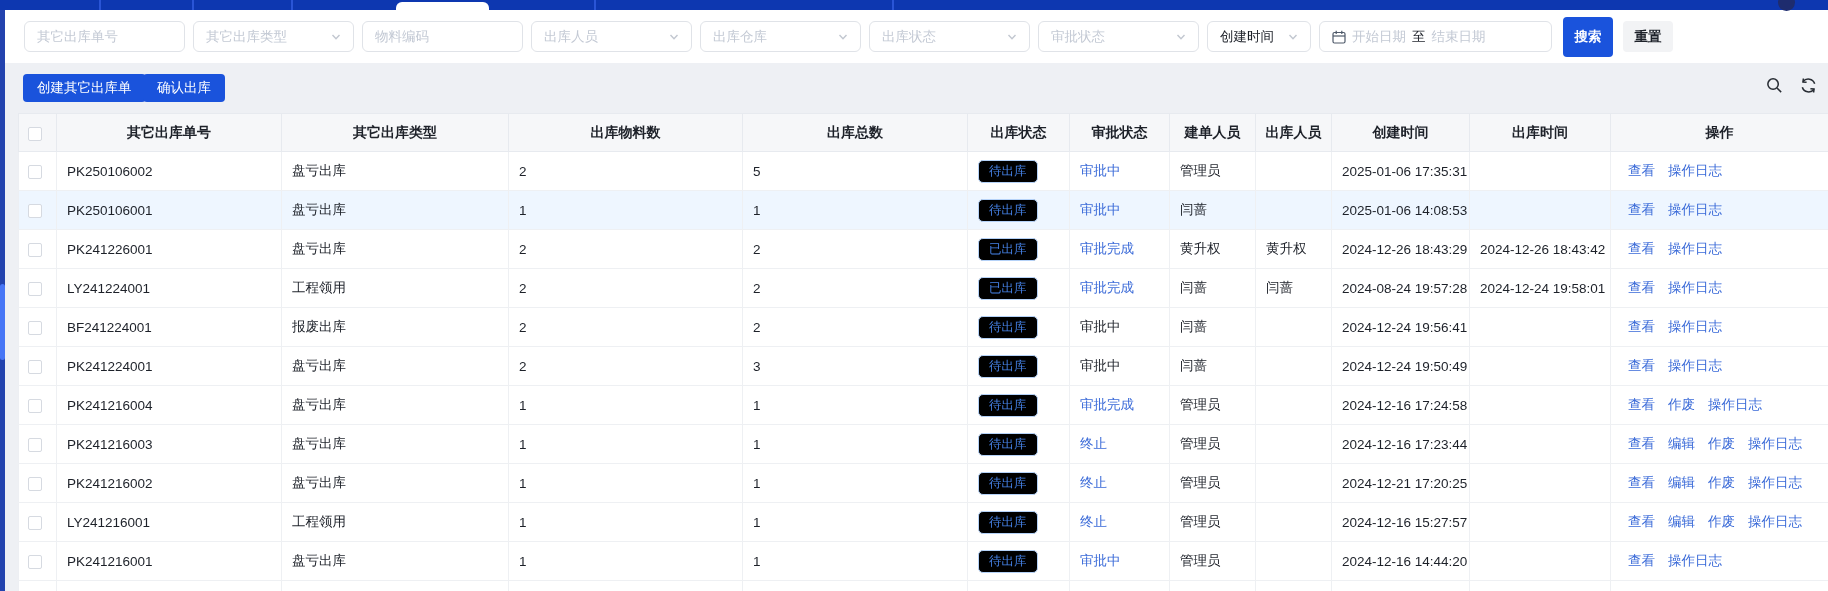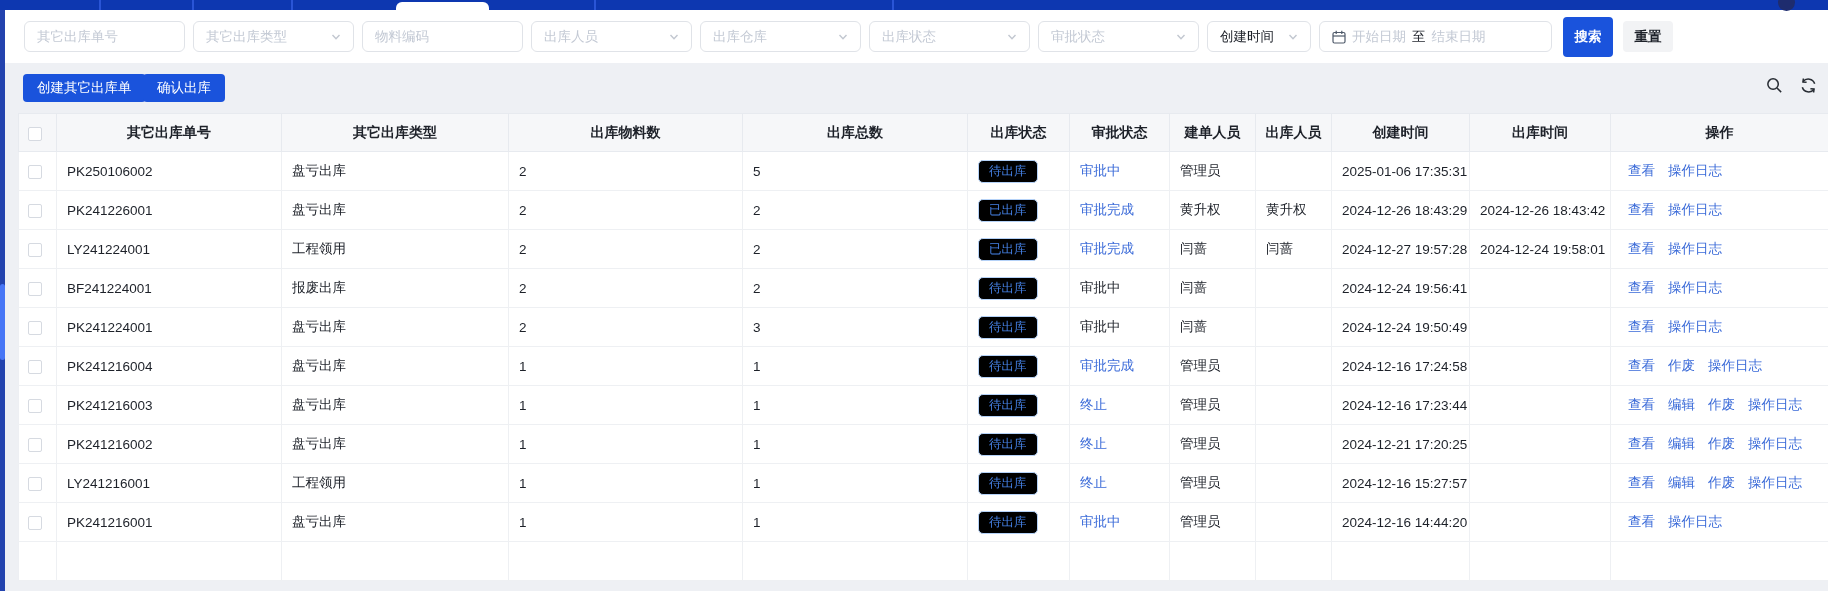--- a/index.html
+++ b/index.html
@@ -187,20 +187,34 @@
           <td>2</td>
           <td>5</td>
           <td><span class="badge">待出库</span></td>
           <td><span class="appr-link">审批中</span></td>
           <td>管理员</td>
           <td></td>
           <td>2025-01-06 17:35:31</td>
           <td></td>
           <td class="c-actions"><a class="act">查看</a><a class="act">操作日志</a></td>
         </tr>
+        <tr class="hl">
+          <td class="c-check"><span class="cb"></span></td>
+          <td>PK250106001</td>
+          <td>盘亏出库</td>
+          <td>1</td>
+          <td>1</td>
+          <td><span class="badge">待出库</span></td>
+          <td><span class="appr-link">审批中</span></td>
+          <td>闫蔷</td>
+          <td></td>
+          <td>2025-01-06 14:08:53</td>
+          <td></td>
+          <td class="c-actions"><a class="act">查看</a><a class="act">操作日志</a></td>
+        </tr>
         <tr>
           <td class="c-check"><span class="cb"></span></td>
           <td>PK241226001</td>
           <td>盘亏出库</td>
           <td>2</td>
           <td>2</td>
           <td><span class="badge">已出库</span></td>
           <td><span class="appr-link">审批完成</span></td>
           <td>黄升权</td>
           <td>黄升权</td>
@@ -211,21 +225,21 @@
         <tr>
           <td class="c-check"><span class="cb"></span></td>
           <td>LY241224001</td>
           <td>工程领用</td>
           <td>2</td>
           <td>2</td>
           <td><span class="badge">已出库</span></td>
           <td><span class="appr-link">审批完成</span></td>
           <td>闫蔷</td>
           <td>闫蔷</td>
-          <td>2024-12-27 19:57:28</td>
+          <td>2024-08-24 19:57:28</td>
           <td>2024-12-24 19:58:01</td>
           <td class="c-actions"><a class="act">查看</a><a class="act">操作日志</a></td>
         </tr>
         <tr>
           <td class="c-check"><span class="cb"></span></td>
           <td>BF241224001</td>
           <td>报废出库</td>
           <td>2</td>
           <td>2</td>
           <td><span class="badge">待出库</span></td>

